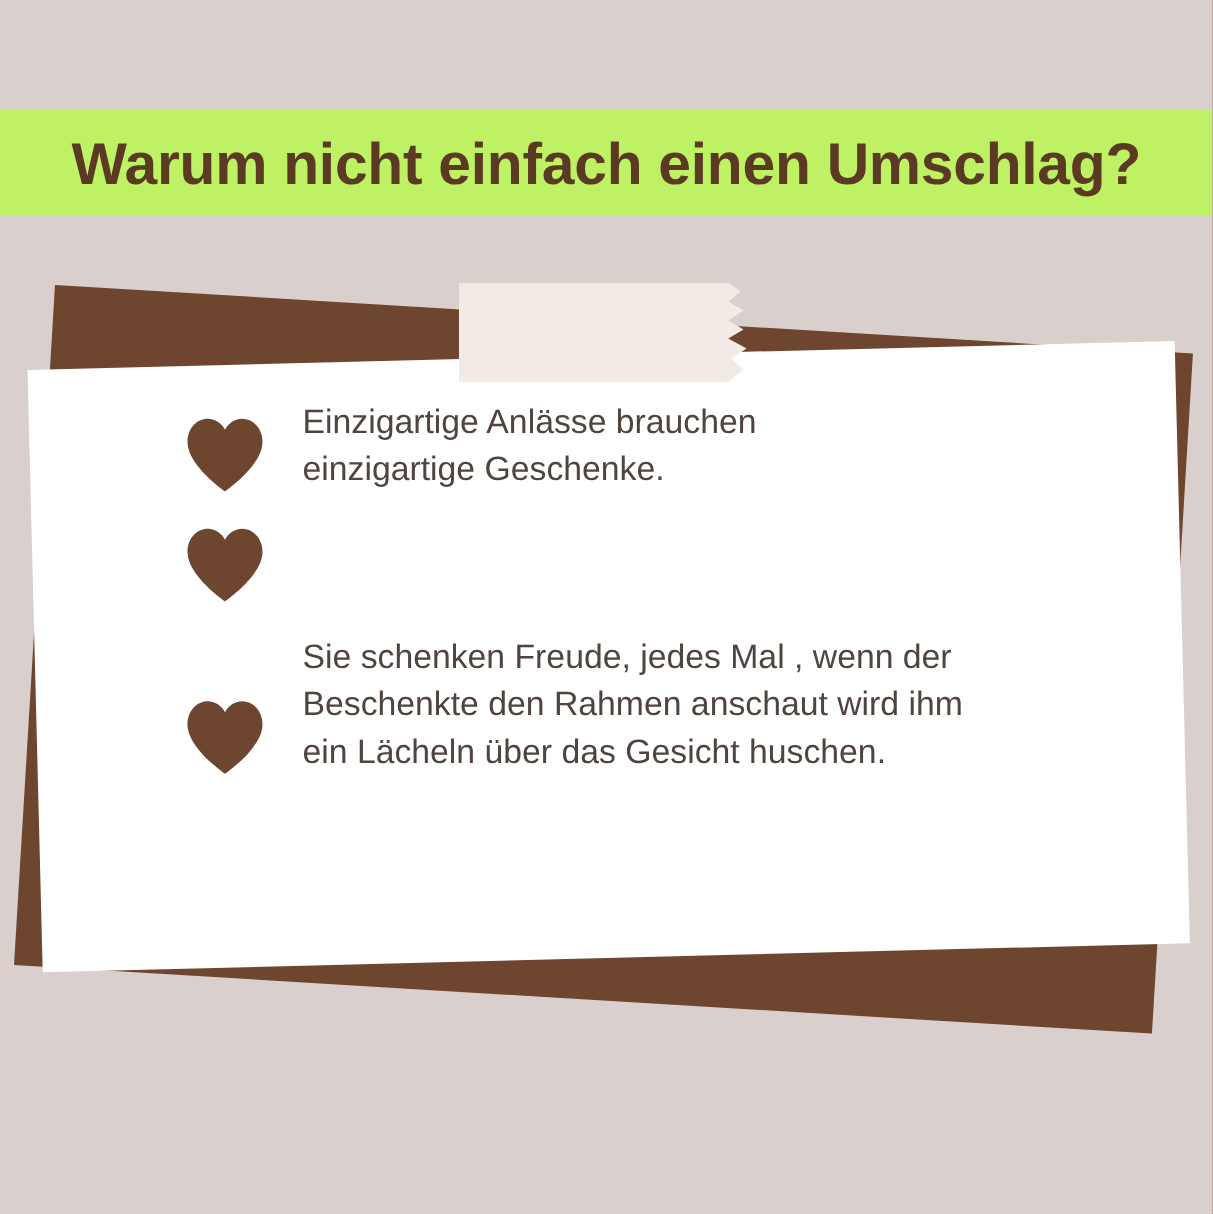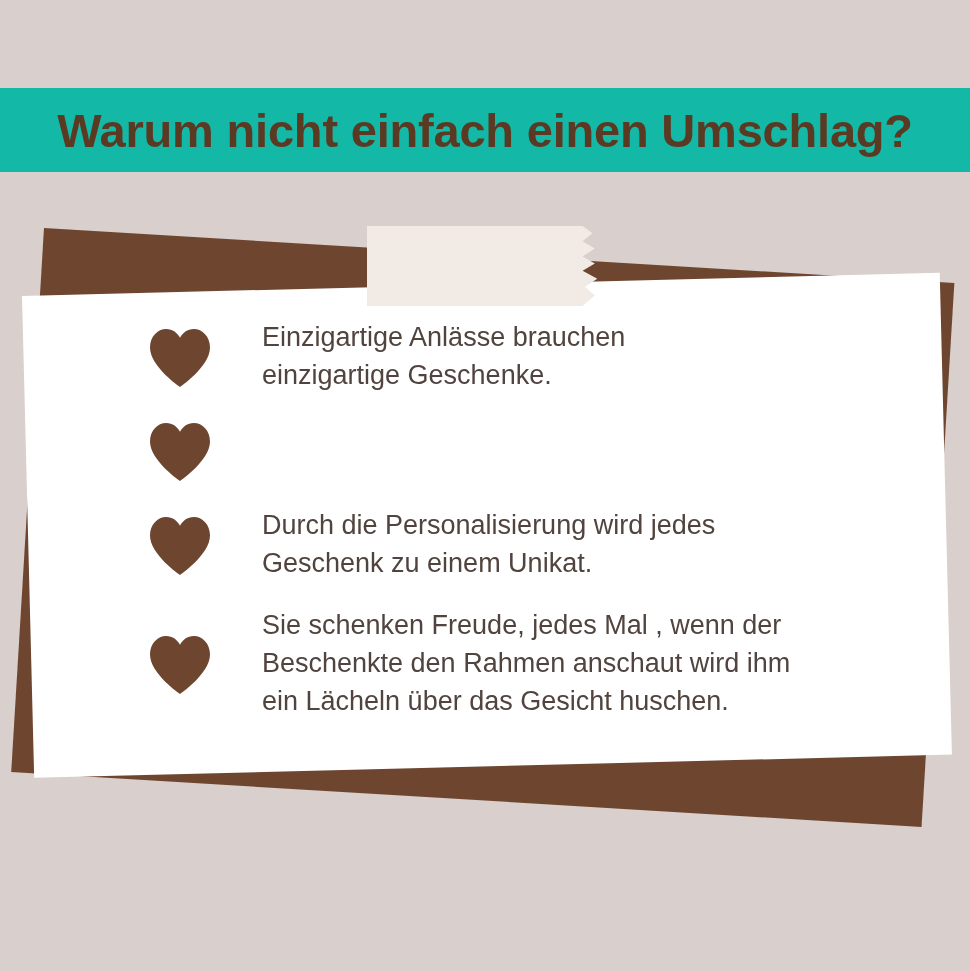--- a/index.html
+++ b/index.html
@@ -21,21 +21,21 @@
     overflow: hidden;
   }
 
   
   #title-banner {
     position: absolute;
     left: 0;
     top: 88px;
     width: 970px;
     height: 84px;
-    background: #14b8a6;
+    background: #bef264;
     display: flex;
     align-items: center;
     justify-content: center;
     z-index: 6;
   }
   #title-text {
     font-family: "Liberation Sans", sans-serif;
     font-weight: 700;
     font-size: 47px;
     letter-spacing: -0.2px;
@@ -92,23 +92,22 @@
   
   #bullet-list {
     position: absolute;
     left: 148px;
     top: 316px;
     width: 700px;
     z-index: 4;
   }
   .bullet-row {
     display: flex;
-    align-items: center;
+    align-items: flex-end;
     margin-bottom: 22px;
-    gap: 20px;
   }
   .heart-icon {
     flex: 0 0 auto;
     width: 64px;
     height: 60px;
     margin-top: 6px;
     margin-right: 30px;
   }
   .heart-icon svg {
     display: block;
@@ -152,29 +151,20 @@
     </div>
 
     <div class="bullet-row">
       <span class="heart-icon">
         <svg viewBox="0 0 64 60" xmlns="http://www.w3.org/2000/svg">
           <path d="M32 59 C32 59 2 38.5 2 19.5 C2 8.6 9.6 1 18.2 1 C24.6 1 29.6 5 32 9.8 C34.4 5 39.4 1 45.8 1 C54.4 1 62 8.6 62 19.5 C62 38.5 32 59 32 59 Z" fill="#6e4630"></path>
         </svg>
       </span>
     </div>
 
-    <div class="bullet-row">
-      <span class="heart-icon">
-        <svg viewBox="0 0 64 60" xmlns="http://www.w3.org/2000/svg">
-          <path d="M32 59 C32 59 2 38.5 2 19.5 C2 8.6 9.6 1 18.2 1 C24.6 1 29.6 5 32 9.8 C34.4 5 39.4 1 45.8 1 C54.4 1 62 8.6 62 19.5 C62 38.5 32 59 32 59 Z" fill="#6e4630"></path>
-        </svg>
-      </span>
-      <span class="bullet-text">Durch die Personalisierung wird jedes
-Geschenk zu einem Unikat.</span>
-    </div>
 
     <div class="bullet-row">
       <span class="heart-icon">
         <svg viewBox="0 0 64 60" xmlns="http://www.w3.org/2000/svg">
           <path d="M32 59 C32 59 2 38.5 2 19.5 C2 8.6 9.6 1 18.2 1 C24.6 1 29.6 5 32 9.8 C34.4 5 39.4 1 45.8 1 C54.4 1 62 8.6 62 19.5 C62 38.5 32 59 32 59 Z" fill="#6e4630"></path>
         </svg>
       </span>
       <span class="bullet-text">Sie schenken Freude, jedes Mal , wenn der
 Beschenkte den Rahmen anschaut wird ihm
 ein Lächeln über das Gesicht huschen.</span>

